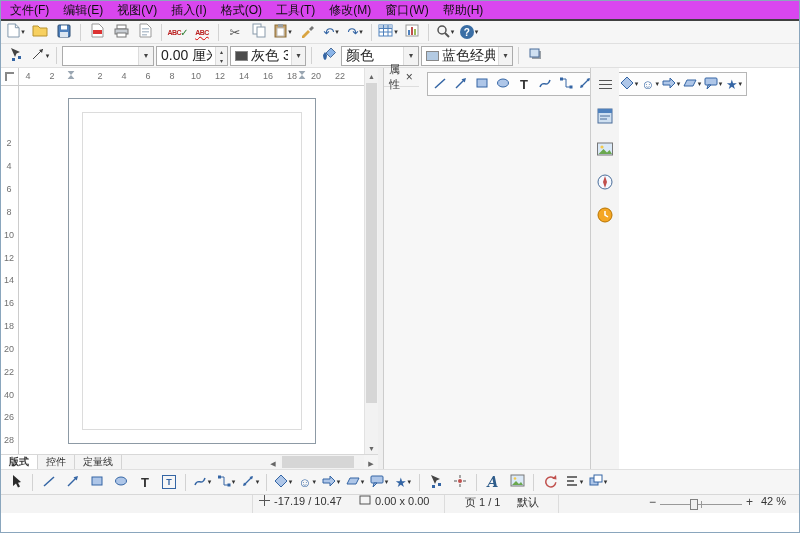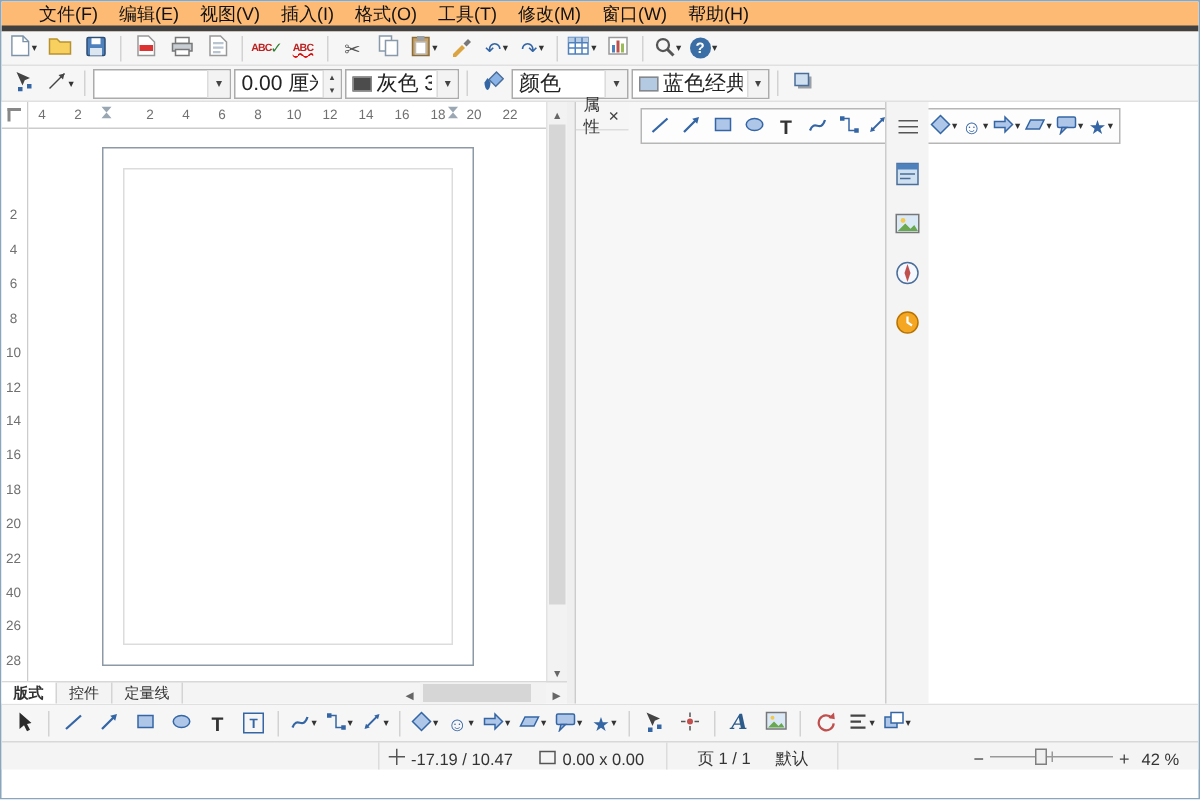--- a/index.html
+++ b/index.html
@@ -10,21 +10,21 @@
   
   .titlebar{height:20px;display:flex;align-items:center;gap:6px;padding-left:6px;background:#fff}
   .titlebar .title-text{font-size:12px;color:#111}
   .win-controls{position:absolute;top:0;right:0;height:20px;display:flex}
   .win-btn{width:36px;height:19px;display:flex;align-items:center;justify-content:center}
   .glyph-min{width:10px;height:1px;background:#333}
   .glyph-max{width:9px;height:9px;border:1px solid #333}
   .glyph-close::after{content:"×";font-size:14px;color:#333;line-height:1}
 
   
-  .menubar{height:20px;display:flex;align-items:center;padding-left:18px;background:#fdba74;border-bottom:4px solid #404040}
+  .menubar{height:20px;display:flex;align-items:center;padding-left:2px;background:#d946ef;border-bottom:2px solid #404040}
   .menu-item{padding:2px 7px;font-size:12px;color:#111}
 
   
   .tb{display:flex;align-items:center;gap:2px;padding:2px 4px;background:#f6f6f6;border-bottom:1px solid #e0e0e0}
   .tb1{height:23px}.tb2{height:24px}
   .tb-btn{min-width:22px;height:20px;display:flex;align-items:center;justify-content:center;border-radius:2px}
   .tb-sep{width:1px;height:17px;background:#d2d2d2;margin:0 3px}
   .withdd::after{content:"▾";font-size:7px;color:#333;margin-left:1px}
   .abc{font-size:7px;font-weight:bold;color:#b22;letter-spacing:-.5px}
   .abc-check{font-size:10px;color:#2e7d32;margin-left:-1px}
@@ -96,21 +96,21 @@
   .strip-btn{width:22px;height:22px;display:flex;align-items:center;justify-content:center}
 
   
   .drawbar{height:25px;display:flex;align-items:center;gap:2px;padding:2px 4px;background:#f6f6f6;border-top:1px solid #e0e0e0}
   .vtext-box{width:14px;height:14px;border:1px solid #3465a4;color:#3465a4;display:flex;align-items:center;justify-content:center;font-size:9px;font-weight:bold}
   .fontwork-a{font-family:"DejaVu Serif",serif;font-size:14px;font-weight:bold;font-style:italic;color:#2e5c8a}
   .t-glyph{font-size:13px;font-weight:bold;color:#333}
 
   
   .statusbar{height:19px;display:flex;align-items:center;background:#f4f4f4;border-top:1px solid #d8d8d8;font-size:11px;color:#333}
-  .sb-cell{height:100%;display:flex;align-items:flex-end;gap:4px;padding:0 6px;white-space:nowrap}
+  .sb-cell{height:100%;display:flex;align-items:flex-start;gap:4px;padding:0 6px;white-space:nowrap}
   .sb-border{border-right:1px solid #dcdcdc}
   .zoom-out::after{content:"−";font-size:12px;color:#444}
   .zoom-in::after{content:"+";font-size:12px;color:#444}
   .zoom-slider{width:86px;height:100%;position:relative}
   .zs-track{position:absolute;left:2px;right:2px;top:9px;height:1px;background:#999}
   .zs-notch{position:absolute;left:50%;top:6px;width:1px;height:7px;background:#999}
   .zs-thumb{position:absolute;left:32px;top:4px;width:8px;height:11px;background:#f0f0f0;border:1px solid #808080}
 </style>
 </head>
 <body>

